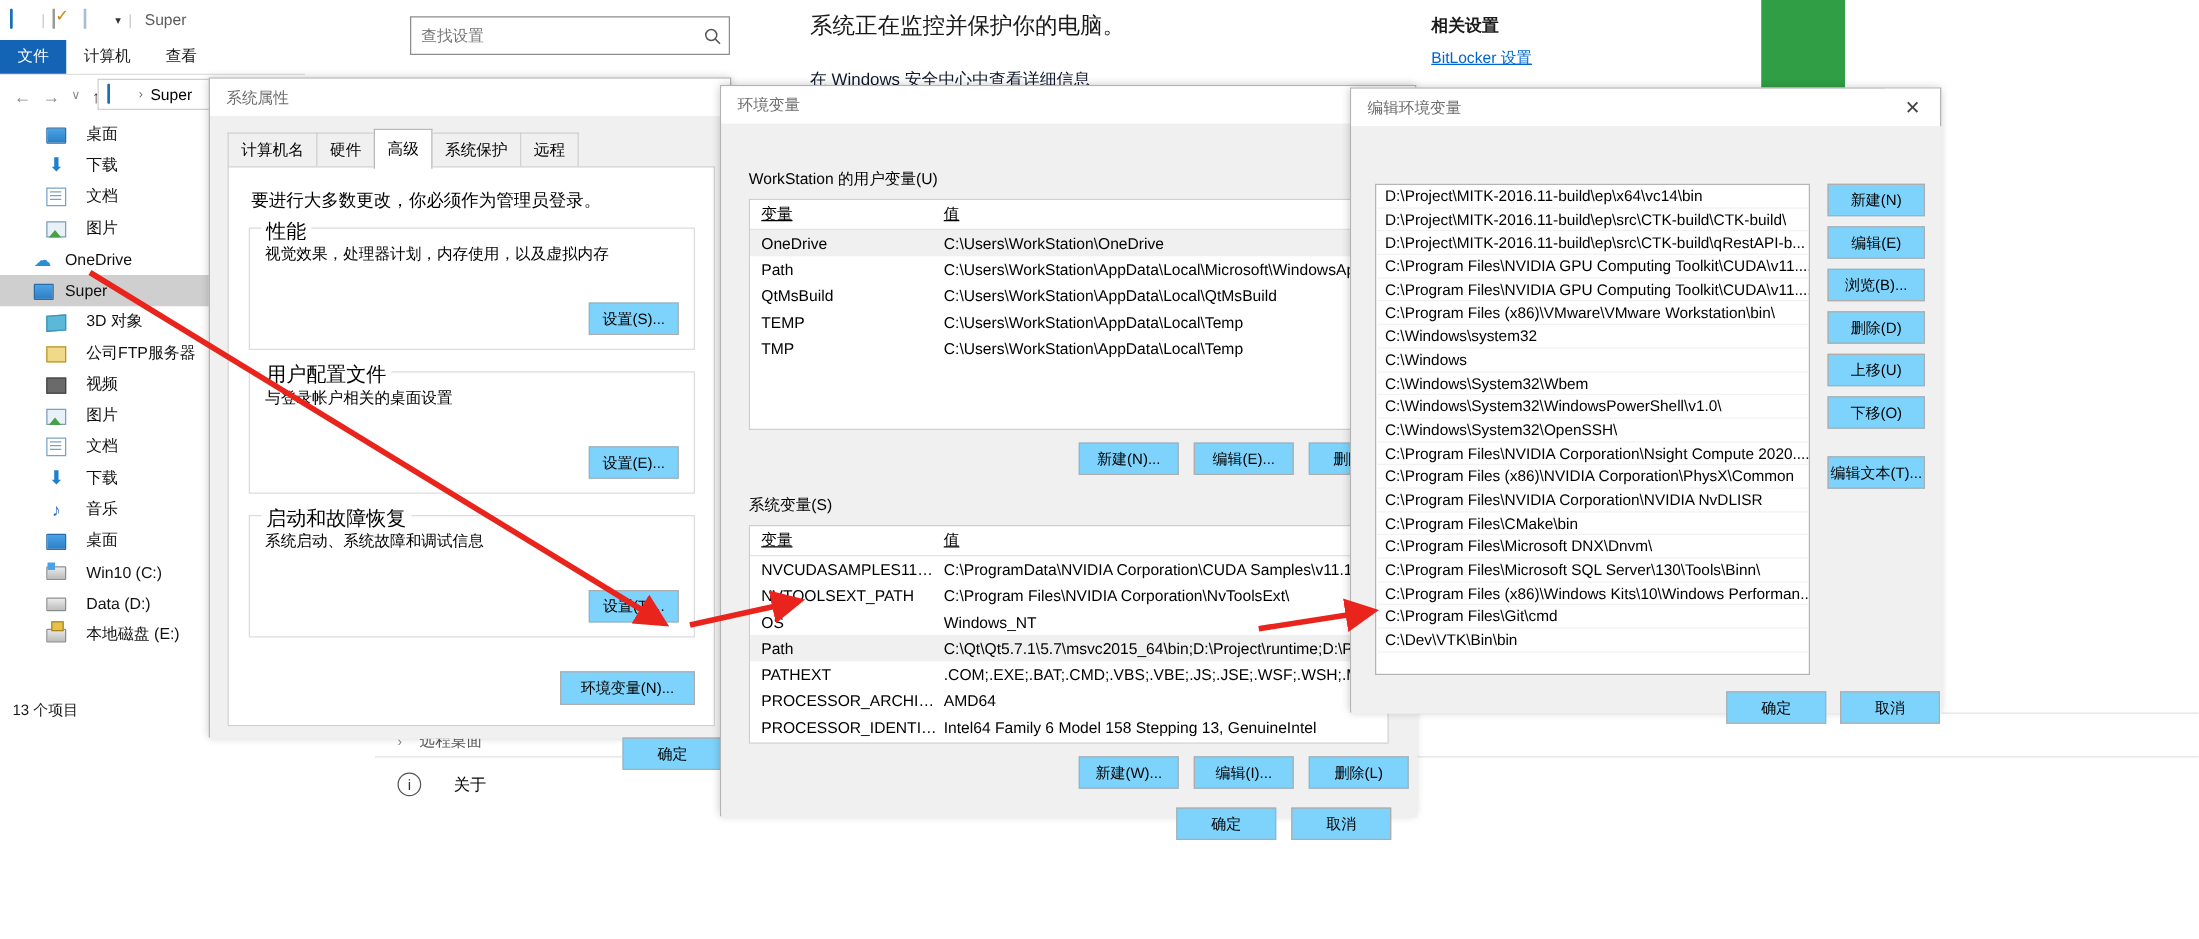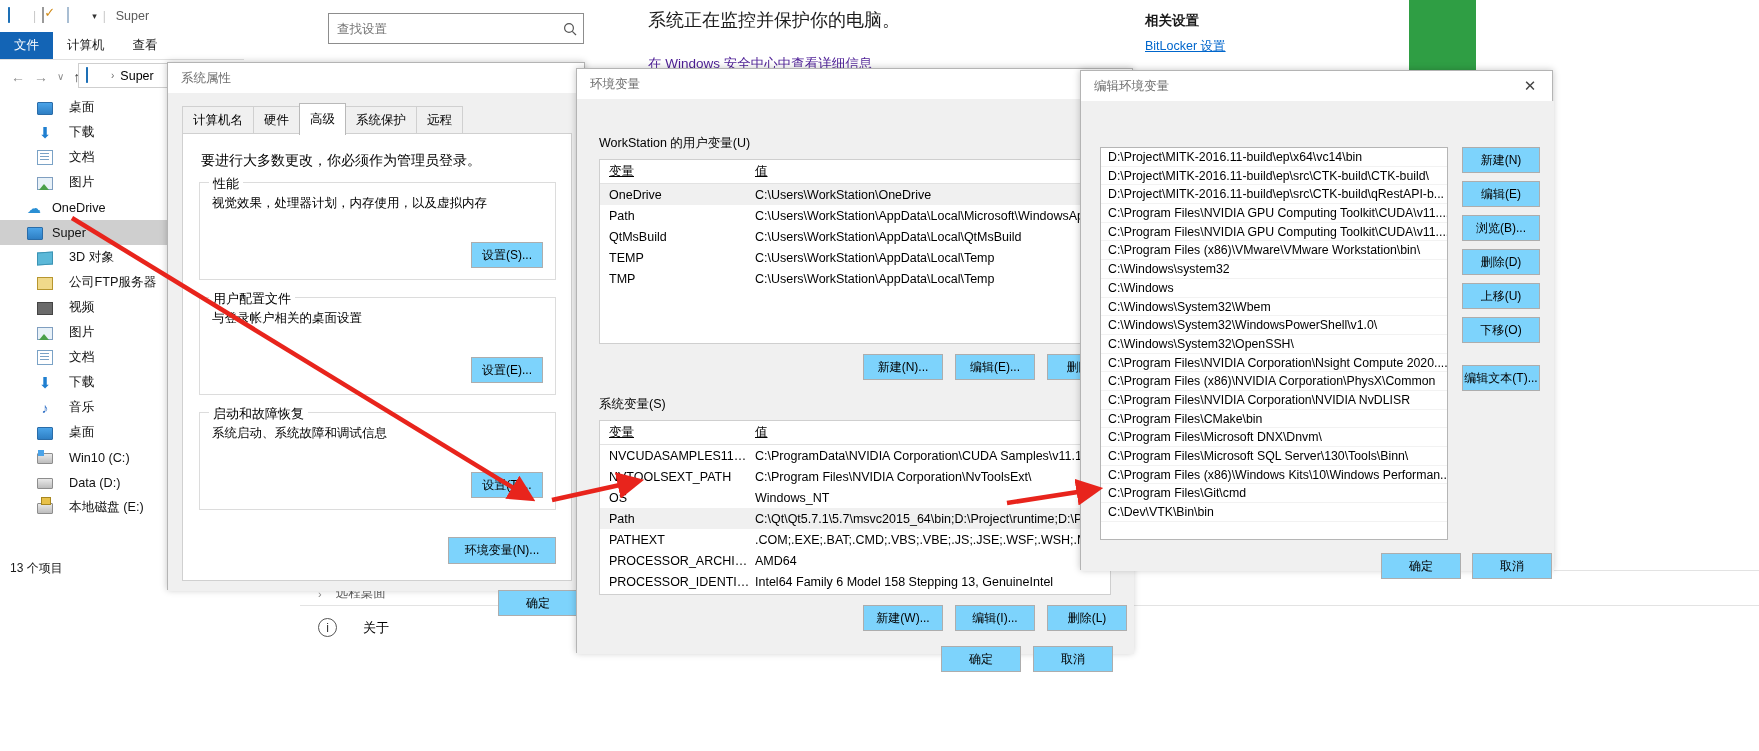--- a/index.html
+++ b/index.html
@@ -36,21 +36,21 @@
     flex:1; padding:0 8px; font-size:12.5px;
     font-family:"Liberation Sans",sans-serif; color:#000;
   }
   .search-icon { width:26px; display:flex; align-items:center; justify-content:center; color:#444; }
 
   .sec-heading {
     left:648px; top:8px; font-size:18px; color:#1a1a1a;
     font-family:"Liberation Sans",sans-serif;
   }
   .sec-link {
-    left:648px; top:55px; font-size:13.5px; color:#4c1d95;
+    left:648px; top:55px; font-size:13.5px; color:#0f172a;
     text-decoration:underline;
   }
   .rel-heading {
     left:1145px; top:12px; font-size:13.5px; font-weight:bold; color:#1a1a1a;
   }
   .rel-link {
     left:1145px; top:38px; font-size:12.5px; color:#0066cc; text-decoration:underline;
   }
   .about-row {
     left:318px; top:618px; display:flex; align-items:center; gap:14px;
@@ -177,21 +177,21 @@
   }
   .tab.active { background:#ffffff; border-color:#b9b9b9; padding-top:7px; padding-bottom:7px; position:relative; z-index:2;}
   .tabpanel {
     position:absolute; left:14px; top:40px; width:390px; height:448px;
     background:#ffffff; border:1px solid #d0d0d0;
   }
   .tp-note { position:absolute; left:18px; top:18px; font-size:14px; }
   .gbox { position:absolute; border:1px solid #dcdcdc; }
   .gbox-title {
     position:absolute; top:-8px; left:9px; background:#ffffff; padding:0 4px;
-    font-size:13px;
+    font-size:16px;
   }
   .gbox-desc { position:absolute; left:12px; top:12px; font-size:12.5px; }
   .gbox-btn { position:absolute; right:12px; bottom:11px; width:72px; height:26px; }
 
   
   #envvars { left:576px; top:68px; width:557px; height:585px; }
   #envvars .dlg-body { position:absolute; left:0; top:30px; width:557px; height:555px; background:#f0f0f0;}
   .ev-sec-label { position:absolute; font-size:12.5px; }
   .ev-table {
     position:absolute; background:#ffffff; border:1px solid #cfcfcf;

